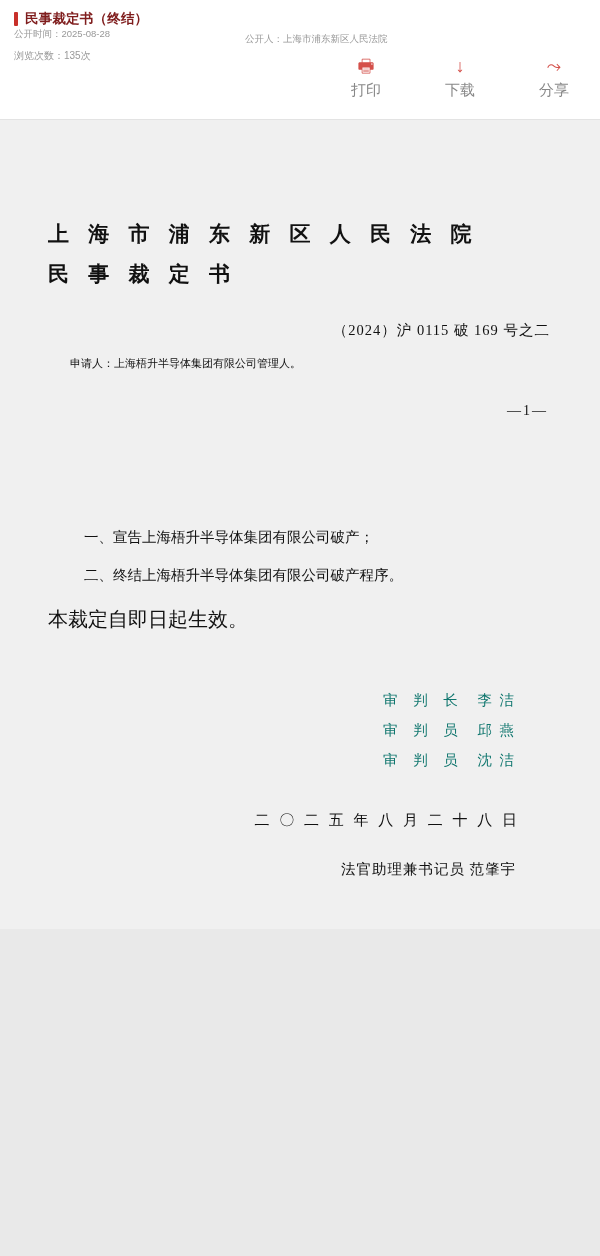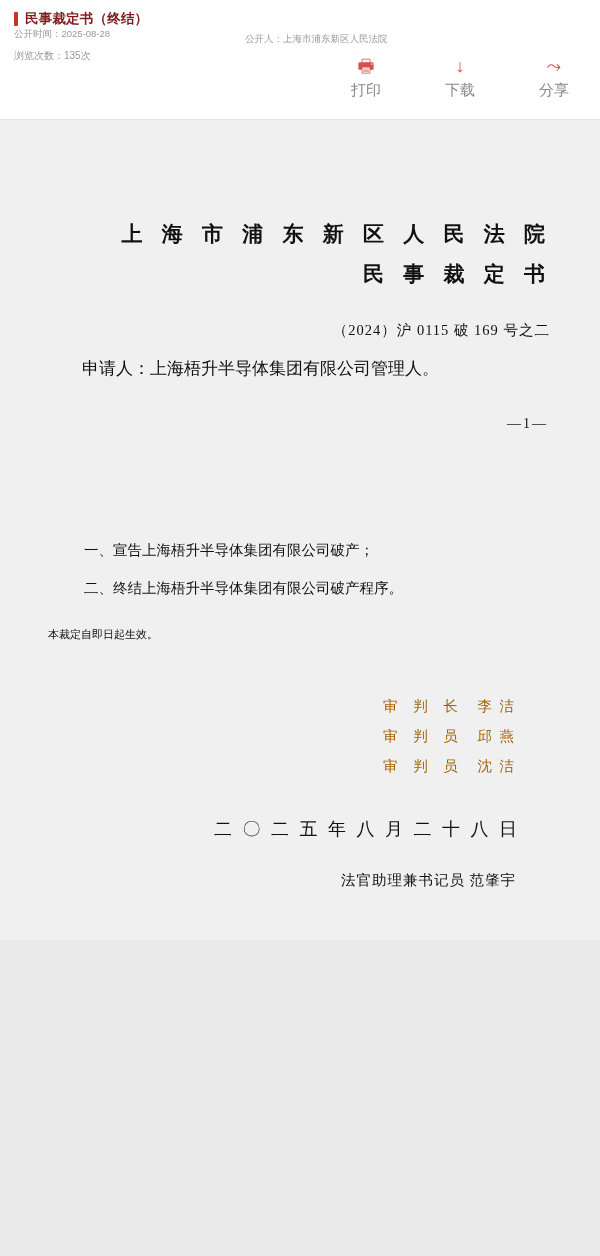--- a/index.html
+++ b/index.html
@@ -109,43 +109,43 @@
     font-family: "Liberation Serif", serif;
     letter-spacing: 6px;
     white-space: nowrap;
     pointer-events: none;
     font-weight: bold;
   }
   .wm1 { left: 18px; top: 335px; }
   .wm2 { left: 210px; top: 1120px; }
 
   .main-title {
-    text-align: right;
+    text-align: left;
     font-family: "Liberation Serif", serif;
     font-size: 21px;
     font-weight: bold;
     letter-spacing: 7px;
     color: #111;
     line-height: 1.9;
   }
   .main-title .l2 { display: block; }
 
   .case-no {
     text-align: right;
     font-family: "Liberation Serif", serif;
     font-size: 14.5px;
     color: #111;
     margin-top: 26px;
     letter-spacing: 1px;
     padding-right: 2px;
   }
 
   p.para {
-    font-family: Liberation Mono, monospace;
-    font-size: 17px;
+    font-family: Liberation Sans, sans-serif;
+    font-size: 11px;
     line-height: 2.15;
     color: #111;
     text-align: justify;
     text-justify: inter-ideograph;
     margin: 12px 0 0 0;
     text-indent: 2em;
   }
 
   .page-num {
     text-align: right;
@@ -162,48 +162,48 @@
   .ruling-list p {
     font-family: "Liberation Serif", serif;
     font-size: 14.5px;
     line-height: 2.1;
     color: #111;
     margin: 7px;
     text-indent: 2em;
   }
   .effective {
     font-family: "Liberation Serif", serif;
-    font-size: 11px;
+    font-size: 20px;
     line-height: 2.1;
     color: #111;
-    margin: 20px 0 0 0;
+    margin: 8px 0 0 0;
     text-indent: 0;
   }
 
   .signatures {
     margin-top: 46px;
     text-align: right;
     padding-right: 36px;
   }
   .sig {
     font-family: "Liberation Serif", serif;
     font-size: 14.5px;
     letter-spacing: 2px;
-    color: #a16207;
+    color: #0f766e;
     line-height: 2.05;
   }
   .sig .role { letter-spacing: 6px; }
   .sig .name { letter-spacing: 2px; margin-left: 8px; }
 
   .date-line {
     margin-top: 36px;
     text-align: right;
     padding-right: 32px;
     font-family: "Liberation Serif", serif;
-    font-size: 18px;
+    font-size: 15px;
     letter-spacing: 3px;
     color: #111;
   }
   .clerk-line {
     margin-top: 30px;
     text-align: right;
     padding-right: 36px;
     font-family: "Liberation Serif", serif;
     font-size: 14.5px;
     letter-spacing: 1px;

